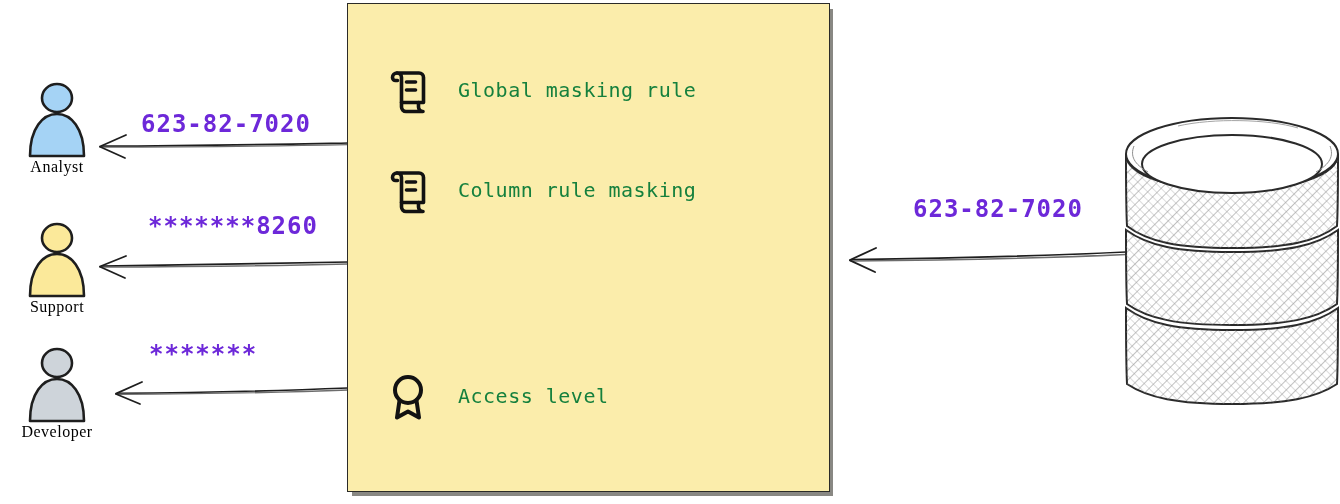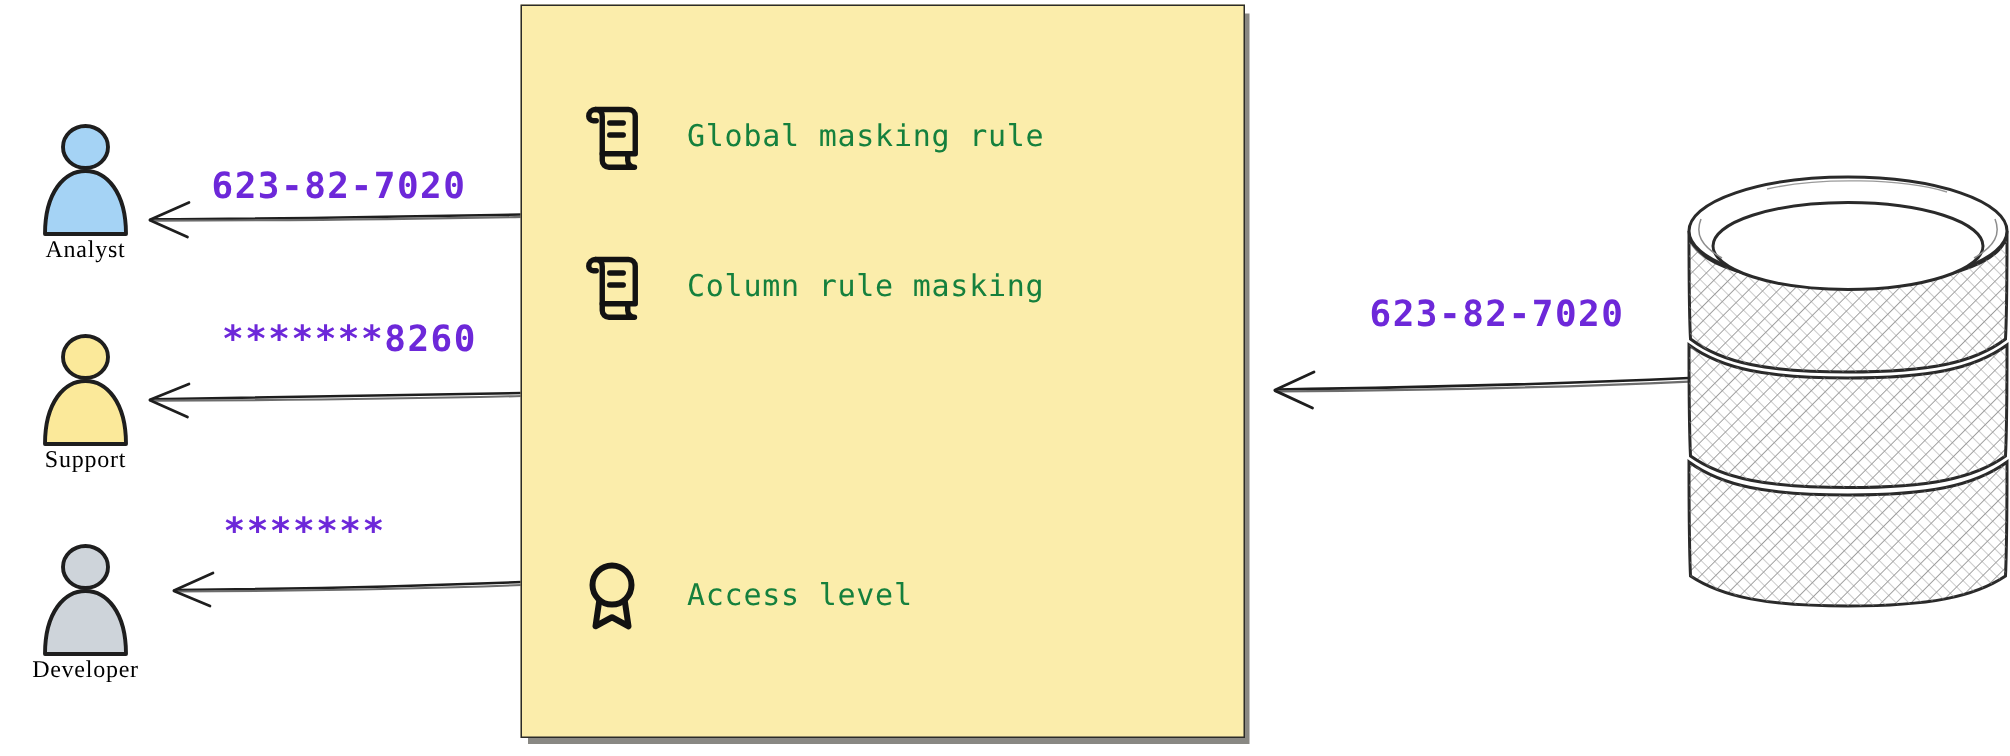--- a/index.html
+++ b/index.html
@@ -127,21 +127,21 @@
   <div class="arrow-wrap" style="left:92px; top:248px;">
     <svg width="260" height="34" viewBox="0 0 260 34">
       <path d="M256 14 C200 15.4 120 17 10 18.2" fill="none" stroke="#1e1e1e" stroke-width="1.7" stroke-linecap="round"></path>
       <path d="M256 16 C190 17.6 110 18.8 9 19.1" fill="none" stroke="#6d6d6d" stroke-width="1.4" stroke-linecap="round"></path>
       <path d="M8 18.5 L34 8" fill="none" stroke="#1e1e1e" stroke-width="1.8" stroke-linecap="round"></path>
       <path d="M8 18.8 L33 30" fill="none" stroke="#1e1e1e" stroke-width="1.8" stroke-linecap="round"></path>
     </svg>
   </div>
   <div class="arrow-label" style="left:148px; top:212px;">*******8260</div>
 
-  <div class="actor" style="left:2px; top:360px;">
+  <div class="actor" style="left:2px; top:345px;">
     <svg class="actor-icon" viewBox="0 0 72 80">
       <ellipse cx="36" cy="18" rx="15" ry="14" fill="#ced4da" stroke="#1e1e1e" stroke-width="2.6"></ellipse>
       <path d="M9 76 C9 48 22 34 36 34 C50 34 63 48 63 76 Z" fill="#ced4da" stroke="#1e1e1e" stroke-width="2.6" stroke-linejoin="round"></path>
     </svg>
     <div class="actor-label">Developer</div>
   </div>
 
   <div class="arrow-wrap" style="left:108px; top:375px;">
     <svg width="244" height="34" viewBox="0 0 244 34">
       <path d="M240 13 C190 15 110 17.4 10 18.4" fill="none" stroke="#1e1e1e" stroke-width="1.7" stroke-linecap="round"></path>

